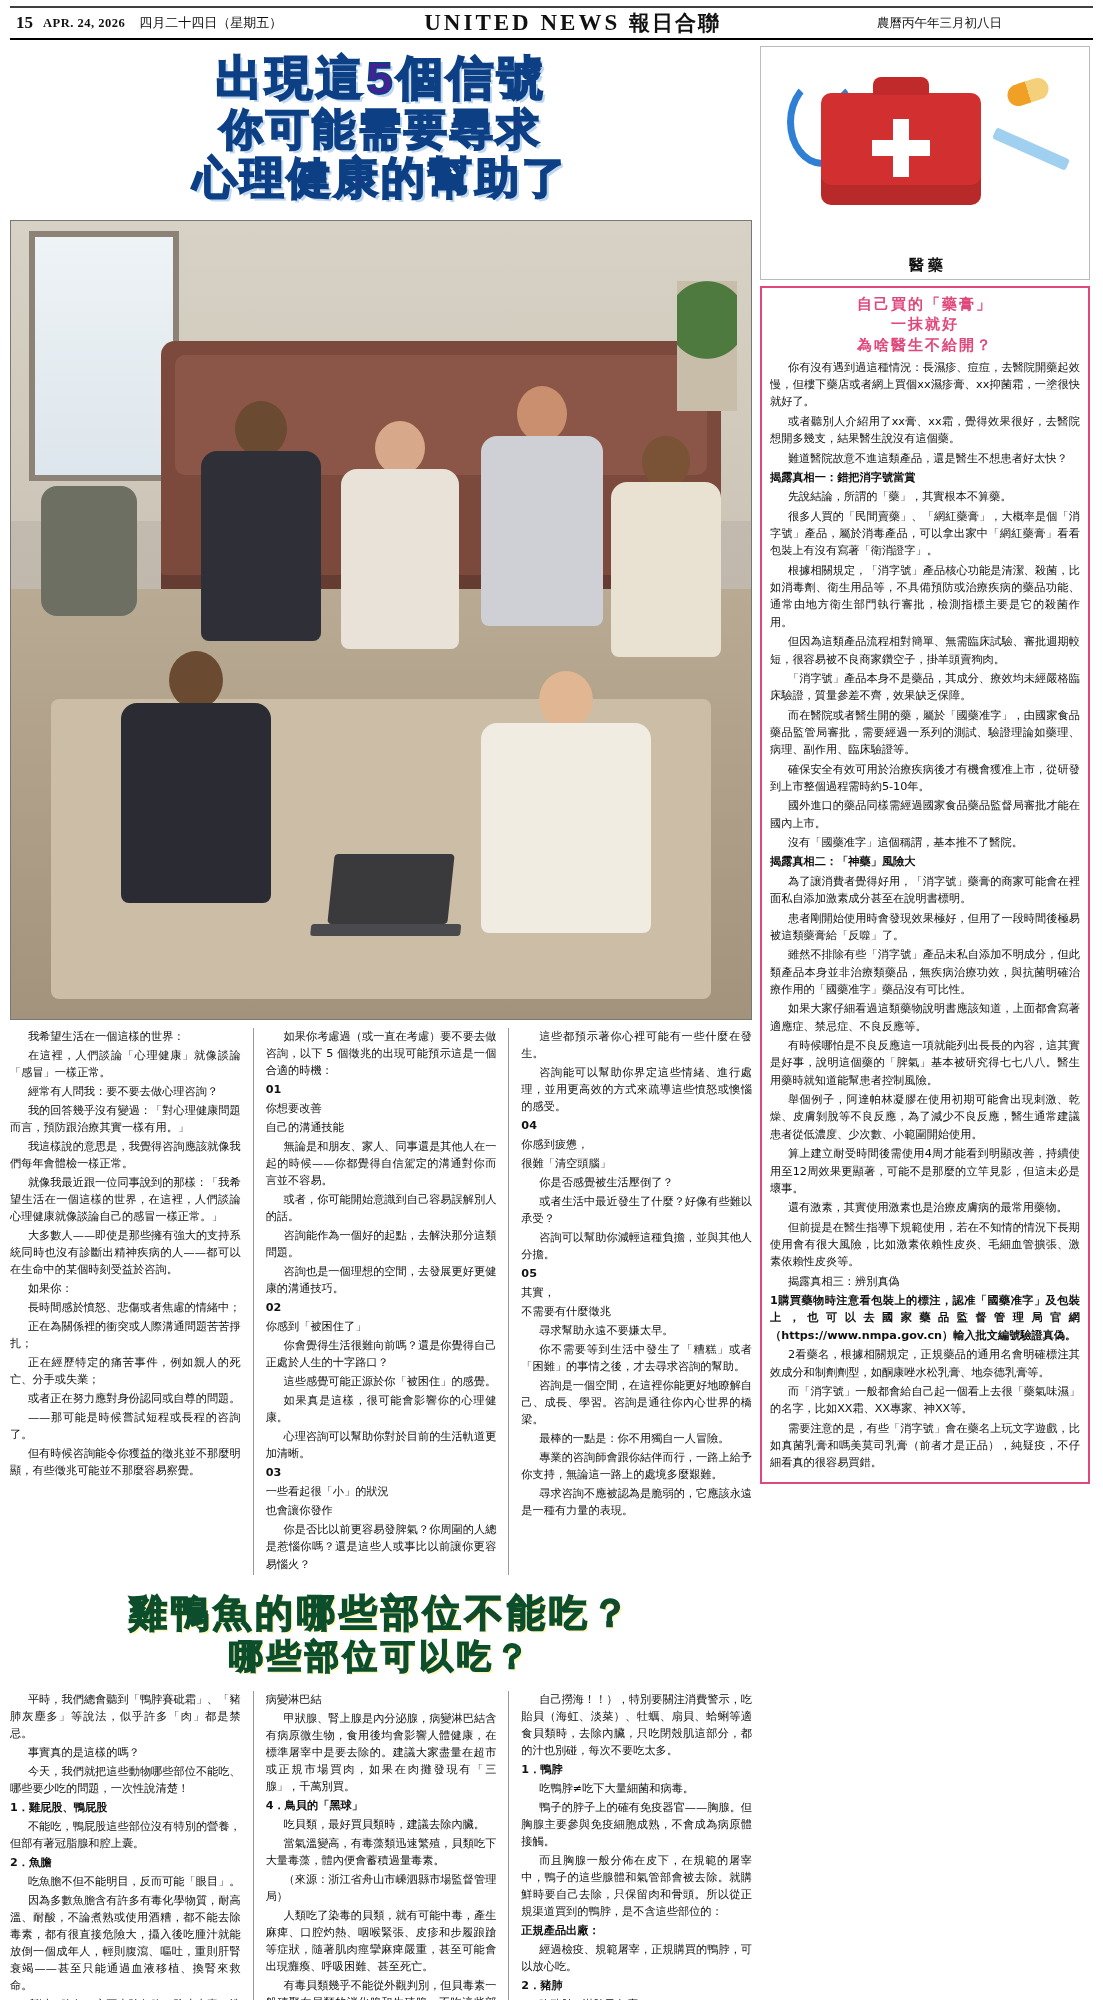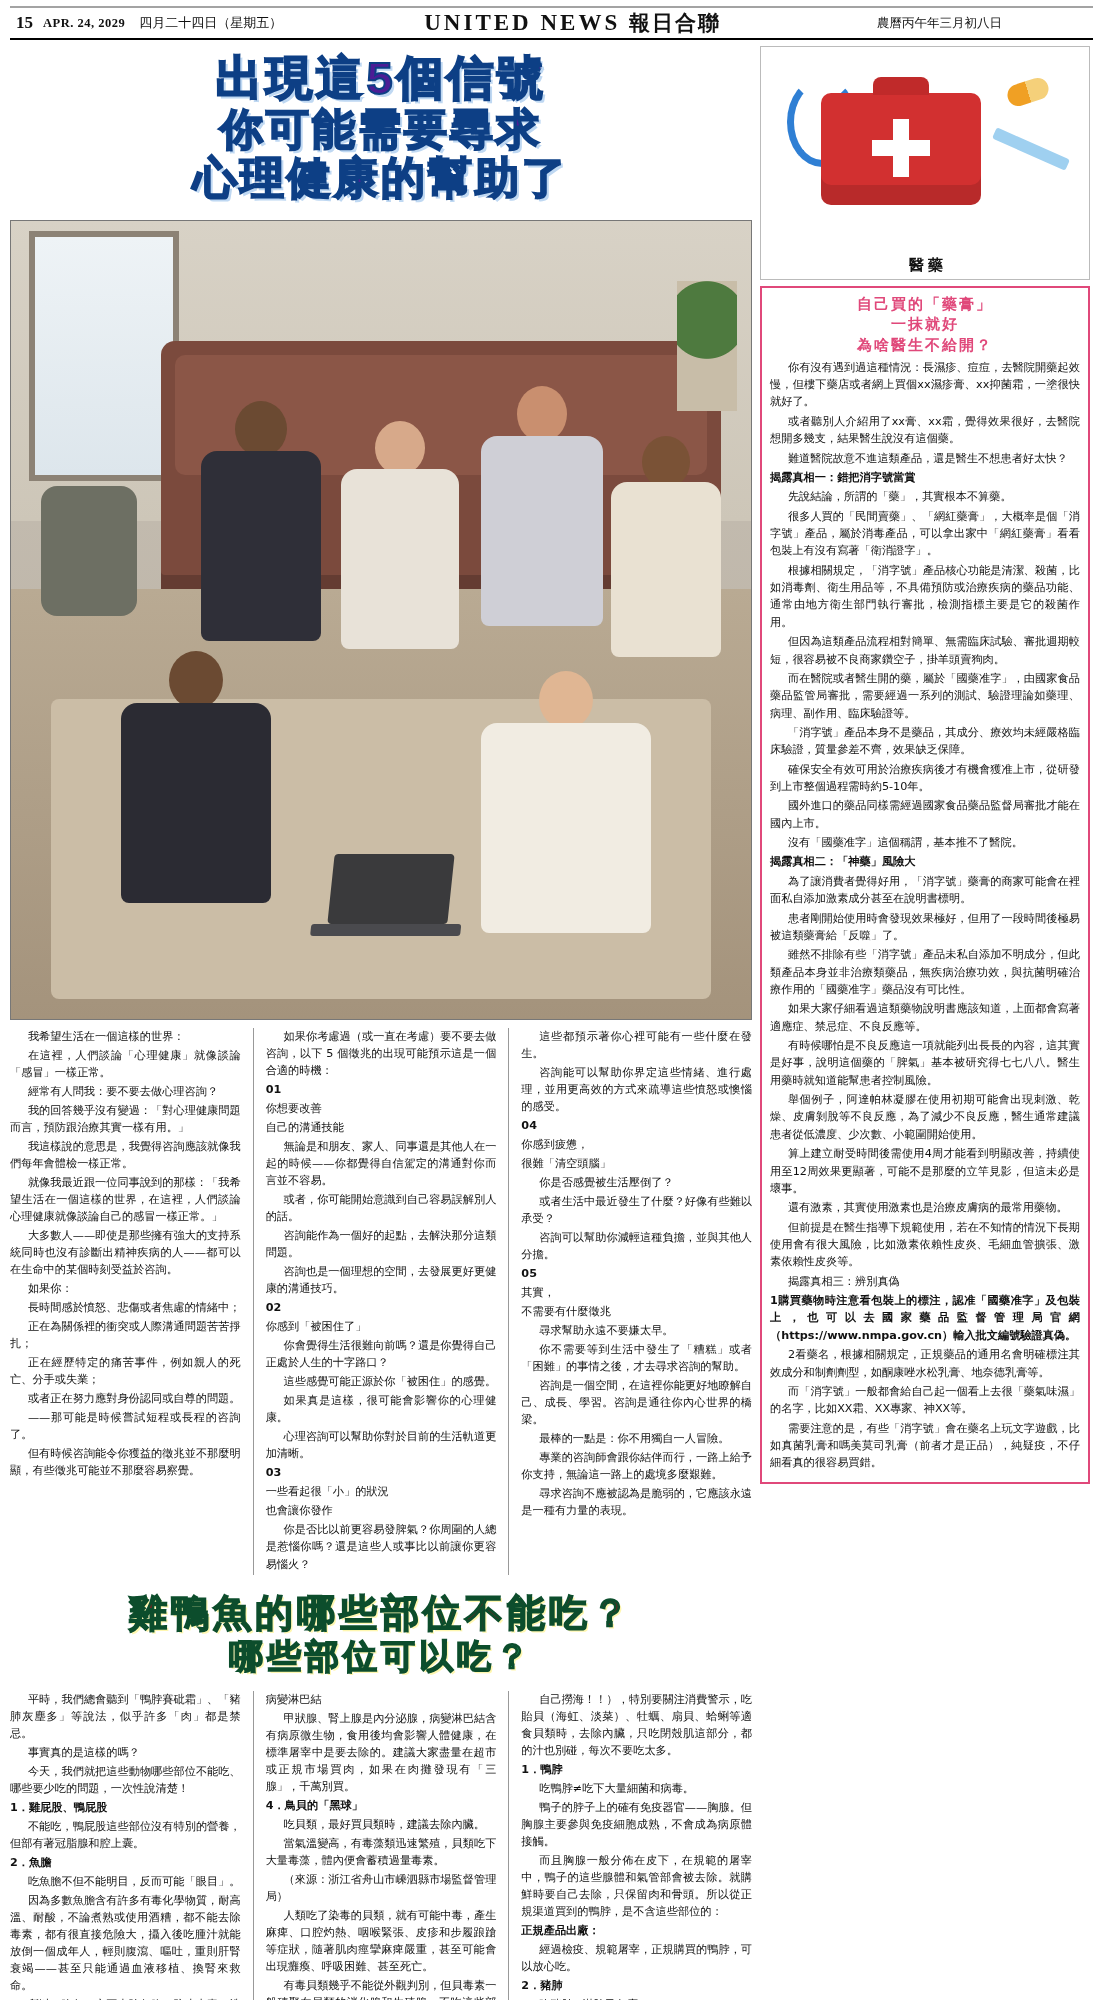--- a/index.html
+++ b/index.html
@@ -14,21 +14,21 @@
     width: 1103px;
     min-height: 2000px;
     position: relative;
     padding: 6px 10px 10px 10px;
   }
 
   
   .masthead {
     display: flex;
     align-items: center;
-    border-top: 2px solid #a3a3a3;
+    border-top: 2px solid #404040;
     border-bottom: 2px solid #000;
     padding: 3px 6px;
     height: 34px;
   }
   .mh-page-no {
     font-family: "Liberation Serif", serif;
     font-size: 17px;
     font-weight: bold;
     margin-right: 10px;
   }
@@ -240,21 +240,21 @@
   .box-body p { margin: 0 0 2px 0; text-indent: 1.6em; }
   .box-body p.lead { text-indent: 0; font-weight: bold; }
 </style>
 </head>
 <body>
 
 <div class="page">
 
   <div class="masthead">
     <div class="mh-page-no">15</div>
-    <div class="mh-date-en">APR. 24, 2029</div>
+    <div class="mh-date-en">APR. 24, 2026</div>
     <div class="mh-date-cn">四月二十四日（星期五）</div>
     <div class="mh-title">
       <span>UNITED NEWS</span>
       <span class="cn">報日合聯</span>
     </div>
     <div class="mh-lunar">農曆丙午年三月初八日</div>
   </div>
 
   <div class="body-wrap">
 
@@ -430,22 +430,22 @@
         </div>
         <div class="box-body">
           <p>你有沒有遇到過這種情況：長濕疹、痘痘，去醫院開藥起效慢，但樓下藥店或者網上買個xx濕疹膏、xx抑菌霜，一塗很快就好了。</p>
           <p>或者聽別人介紹用了xx膏、xx霜，覺得效果很好，去醫院想開多幾支，結果醫生說沒有這個藥。</p>
           <p>難道醫院故意不進這類產品，還是醫生不想患者好太快？</p>
           <p class="lead">揭露真相一：錯把消字號當賞</p>
           <p>先說結論，所謂的「藥」，其實根本不算藥。</p>
           <p>很多人買的「民間賣藥」、「網紅藥膏」，大概率是個「消字號」產品，屬於消毒產品，可以拿出家中「網紅藥膏」看看包裝上有沒有寫著「衛消證字」。</p>
           <p>根據相關規定，「消字號」產品核心功能是清潔、殺菌，比如消毒劑、衛生用品等，不具備預防或治療疾病的藥品功能、通常由地方衛生部門執行審批，檢測指標主要是它的殺菌作用。</p>
           <p>但因為這類產品流程相對簡單、無需臨床試驗、審批週期較短，很容易被不良商家鑽空子，掛羊頭賣狗肉。</p>
+          <p>「消字號」產品本身不是藥品，其成分、療效均未經嚴格臨床驗證，質量參差不齊，效果缺乏保障。</p>
           <p>而在醫院或者醫生開的藥，屬於「國藥准字」，由國家食品藥品監管局審批，需要經過一系列的測試、驗證理論如藥理、病理、副作用、臨床驗證等。</p>
-          <p>「消字號」產品本身不是藥品，其成分、療效均未經嚴格臨床驗證，質量參差不齊，效果缺乏保障。</p>
           <p>確保安全有效可用於治療疾病後才有機會獲准上市，從研發到上市整個過程需時約5-10年。</p>
           <p>國外進口的藥品同樣需經過國家食品藥品監督局審批才能在國內上市。</p>
           <p>沒有「國藥准字」這個稱謂，基本推不了醫院。</p>
           <p class="lead">揭露真相二：「神藥」風險大</p>
           <p>為了讓消費者覺得好用，「消字號」藥膏的商家可能會在裡面私自添加激素成分甚至在說明書標明。</p>
           <p>患者剛開始使用時會發現效果極好，但用了一段時間後極易被這類藥膏給「反噬」了。</p>
           <p>雖然不排除有些「消字號」產品未私自添加不明成分，但此類產品本身並非治療類藥品，無疾病治療功效，與抗菌明確治療作用的「國藥准字」藥品沒有可比性。</p>
           <p>如果大家仔細看過這類藥物說明書應該知道，上面都會寫著適應症、禁忌症、不良反應等。</p>
           <p>有時候哪怕是不良反應這一項就能列出長長的內容，這其實是好事，說明這個藥的「脾氣」基本被研究得七七八八。醫生用藥時就知道能幫患者控制風險。</p>
           <p>舉個例子，阿達帕林凝膠在使用初期可能會出現刺激、乾燥、皮膚剝脫等不良反應，為了減少不良反應，醫生通常建議患者從低濃度、少次數、小範圍開始使用。</p>

